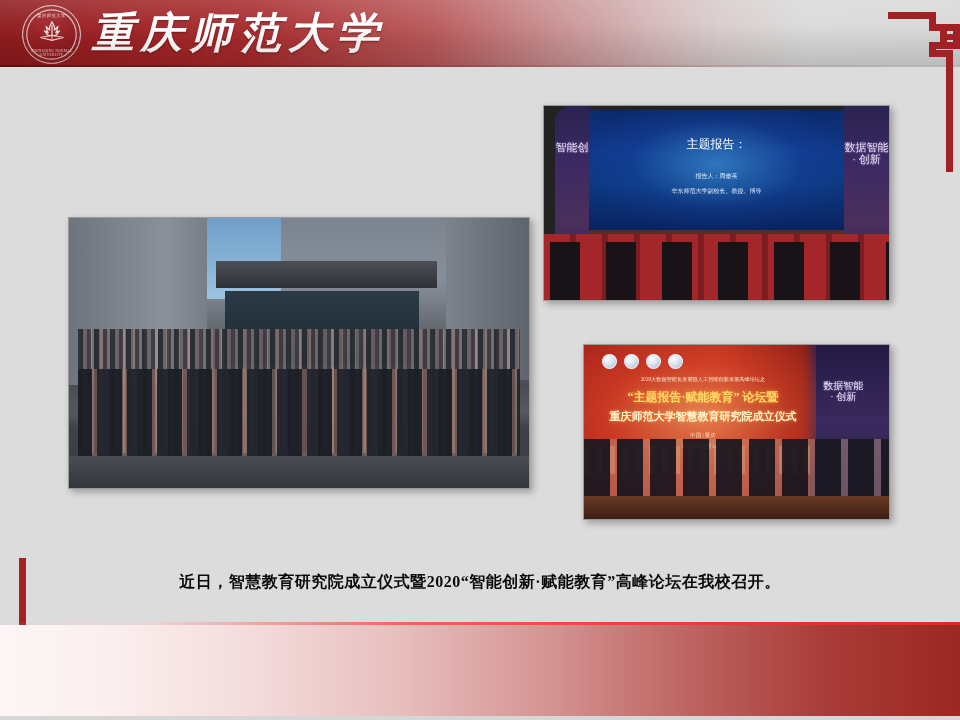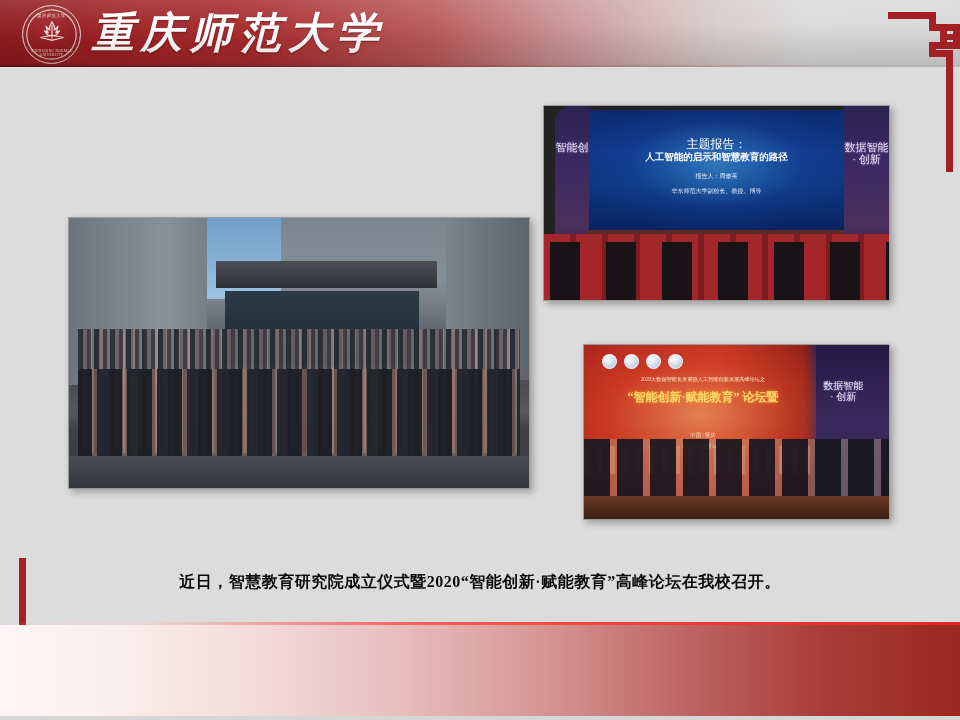--- a/index.html
+++ b/index.html
@@ -329,42 +329,42 @@
 
   <div class="photo" id="photo-hall">
     <div class="side-l">
       <div class="banner-txt">智能创新</div>
     </div>
     <div class="side-r">
       <div class="banner-txt">数据智能 · 创新</div>
     </div>
     <div class="screen">
       <div class="l1">主题报告：</div>
-      <div class="l2">人工智能的启示和智慧教育的路径</div>
       <div class="l3">报告人：周傲英</div>
       <div class="l4">华东师范大学副校长、教授、博导</div>
     </div>
     <div class="stage"></div>
     <div class="seats"></div>
     <div class="heads"></div>
   </div>
 
   <div class="photo" id="photo-panel">
     <div class="bg"></div>
     <div class="side-r"></div>
     <div class="side-txt">数据智能 · 创新</div>
     <div class="logos">
       <i></i>
       <i></i>
       <i></i>
       <i></i>
     </div>
     <div class="skyline"></div>
     <div class="t0">2020大数据智能化发展暨人工智能创新发展高峰论坛之</div>
-    <div class="t1">“智能创新·赋能教育” 论坛暨</div>
+    <div class="t1">“主题报告·赋能教育” 论坛暨</div>
+    <div class="t2">重庆师范大学智慧教育研究院成立仪式</div>
     <div class="t3">中国 | 重庆</div>
     <div class="t4">2020年11月14日</div>
     <div class="people"></div>
     <div class="table"></div>
   </div>
 
   <div id="caption">近日，智慧教育研究院成立仪式暨2020“智能创新·赋能教育”高峰论坛在我校召开。</div>
 
   <div id="bottom-accent"></div>
   <div id="bottom-band"></div>

